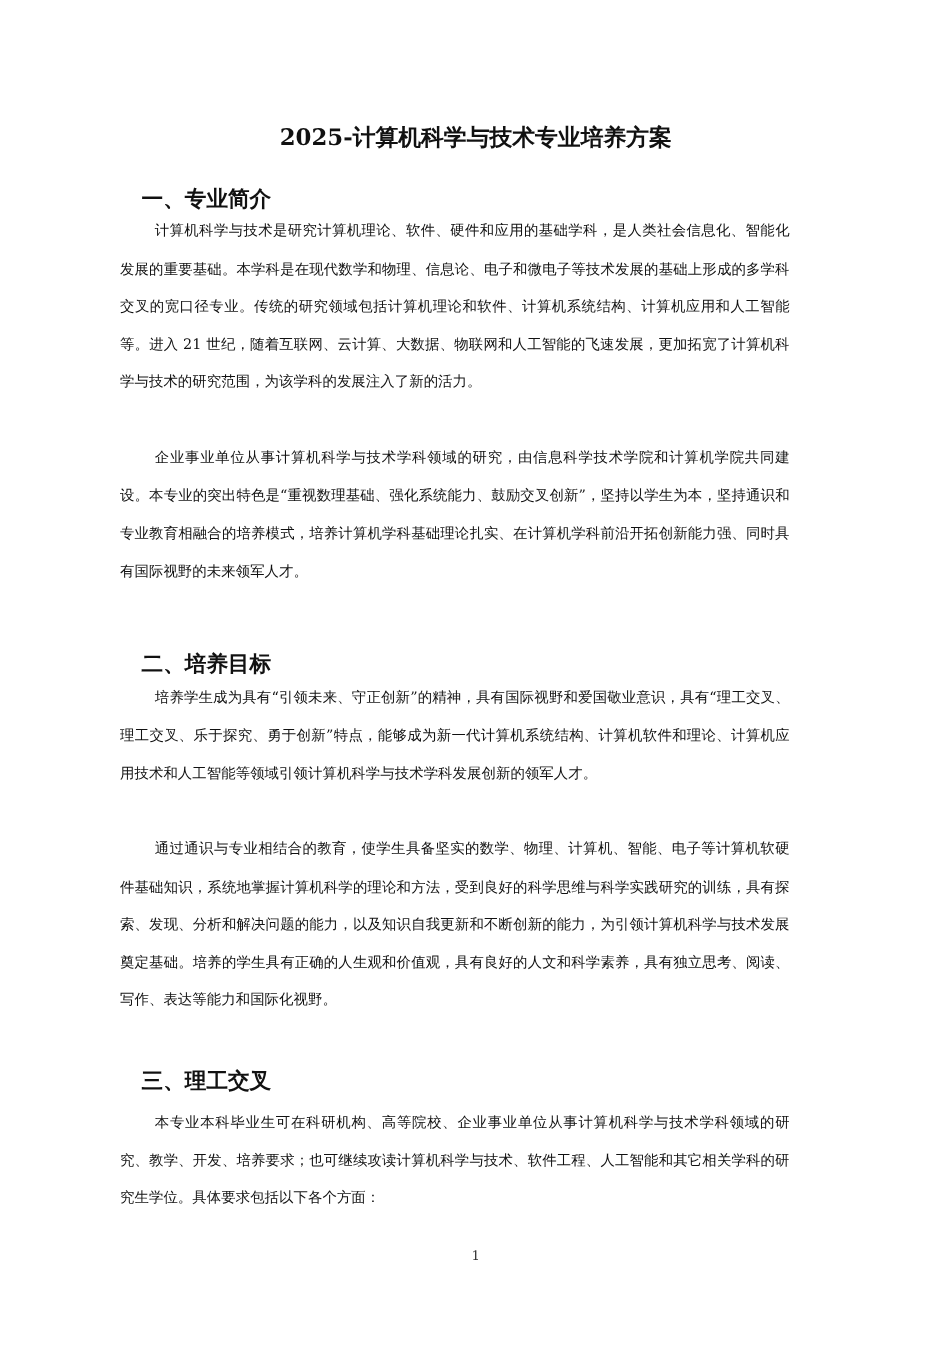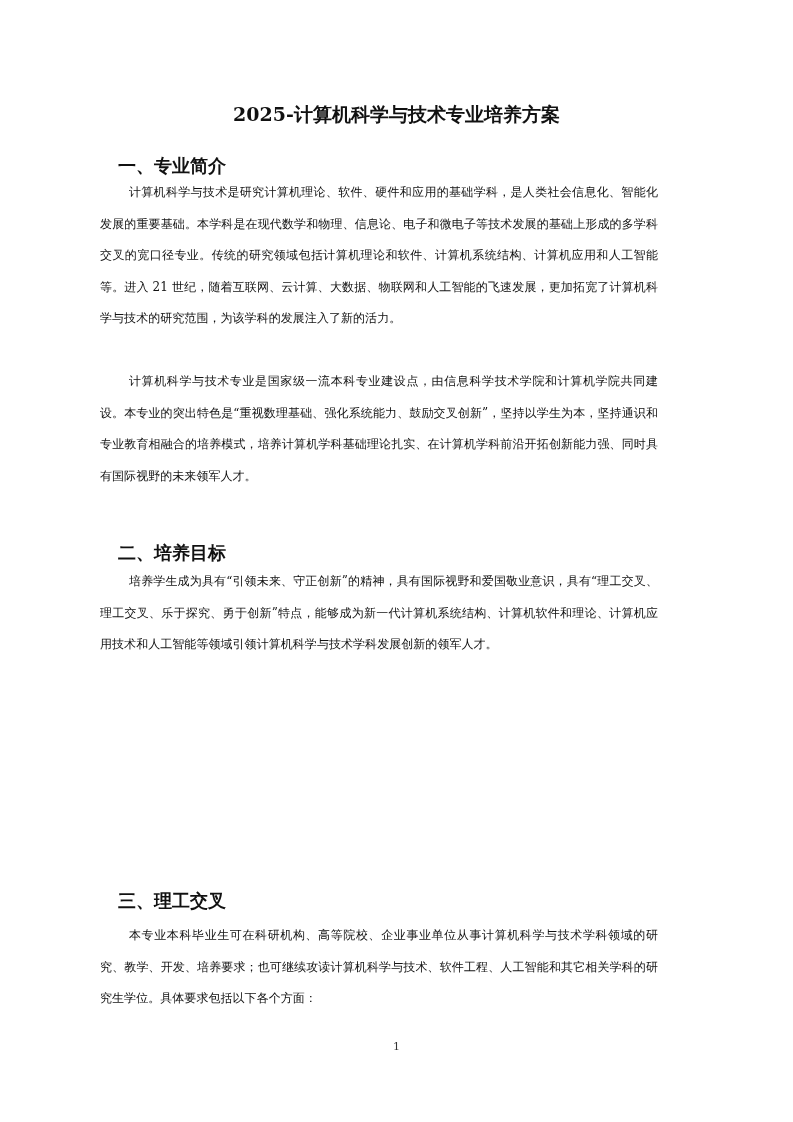--- a/index.html
+++ b/index.html
@@ -31,22 +31,23 @@
     }
   </style>
 </head>
 <body>
 
 <div class="page">
   <div class="title">2025-计算机科学与技术专业培养方案</div>
 
   <div class="h1" style="top:154px;">一、专业简介</div>
   <div class="para" style="top:177px;">计算机科学与技术是研究计算机理论、软件、硬件和应用的基础学科，是人类社会信息化、智能化发展的重要基础。本学科是在现代数学和物理、信息论、电子和微电子等技术发展的基础上形成的多学科交叉的宽口径专业。传统的研究领域包括计算机理论和软件、计算机系统结构、计算机应用和人工智能等。进入 21 世纪，随着互联网、云计算、大数据、物联网和人工智能的飞速发展，更加拓宽了计算机科学与技术的研究范围，为该学科的发展注入了新的活力。</div>
-  <div class="para" style="top:366px;">计算机科学与技术专业是国家级一流本科专业建设点，由信息科学技术学院和计算机学院共同建设。本专业的突出特色是“重视数理基础、强化系统能力、鼓励交叉创新”，坚持以学生为本，坚持通识和专业教育相融合的培养模式，培养计算机学科基础理论扎实、在计算机学科前沿开拓创新能力强、同时具有国际视野的未来领军人才。</div>
+  <div class="para" style="top:366px;">企业事业单位从事计算机科学与技术学科领域的研究，由信息科学技术学院和计算机学院共同建设。本专业的突出特色是“重视数理基础、强化系统能力、鼓励交叉创新”，坚持以学生为本，坚持通识和专业教育相融合的培养模式，培养计算机学科基础理论扎实、在计算机学科前沿开拓创新能力强、同时具有国际视野的未来领军人才。</div>
 
   <div class="h1" style="top:541px;">二、培养目标</div>
   <div class="para" style="top:566px;">培养学生成为具有“引领未来、守正创新”的精神，具有国际视野和爱国敬业意识，具有“理工交叉、理工交叉、乐于探究、勇于创新”特点，能够成为新一代计算机系统结构、计算机软件和理论、计算机应用技术和人工智能等领域引领计算机科学与技术学科发展创新的领军人才。</div>
+  <div class="para" style="top:692px;">通过通识与专业相结合的教育，使学生具备坚实的数学、物理、计算机、智能、电子等计算机软硬件基础知识，系统地掌握计算机科学的理论和方法，受到良好的科学思维与科学实践研究的训练，具有探索、发现、分析和解决问题的能力，以及知识自我更新和不断创新的能力，为引领计算机科学与技术发展奠定基础。培养的学生具有正确的人生观和价值观，具有良好的人文和科学素养，具有独立思考、阅读、写作、表达等能力和国际化视野。</div>
 
   <div class="h1" style="top:889px;">三、理工交叉</div>
   <div class="para" style="top:920px;">本专业本科毕业生可在科研机构、高等院校、企业事业单位从事计算机科学与技术学科领域的研究、教学、开发、培养要求；也可继续攻读计算机科学与技术、软件工程、人工智能和其它相关学科的研究生学位。具体要求包括以下各个方面：</div>
 
   <div class="pagenum">1</div>
 </div>
 
 </body></html>

